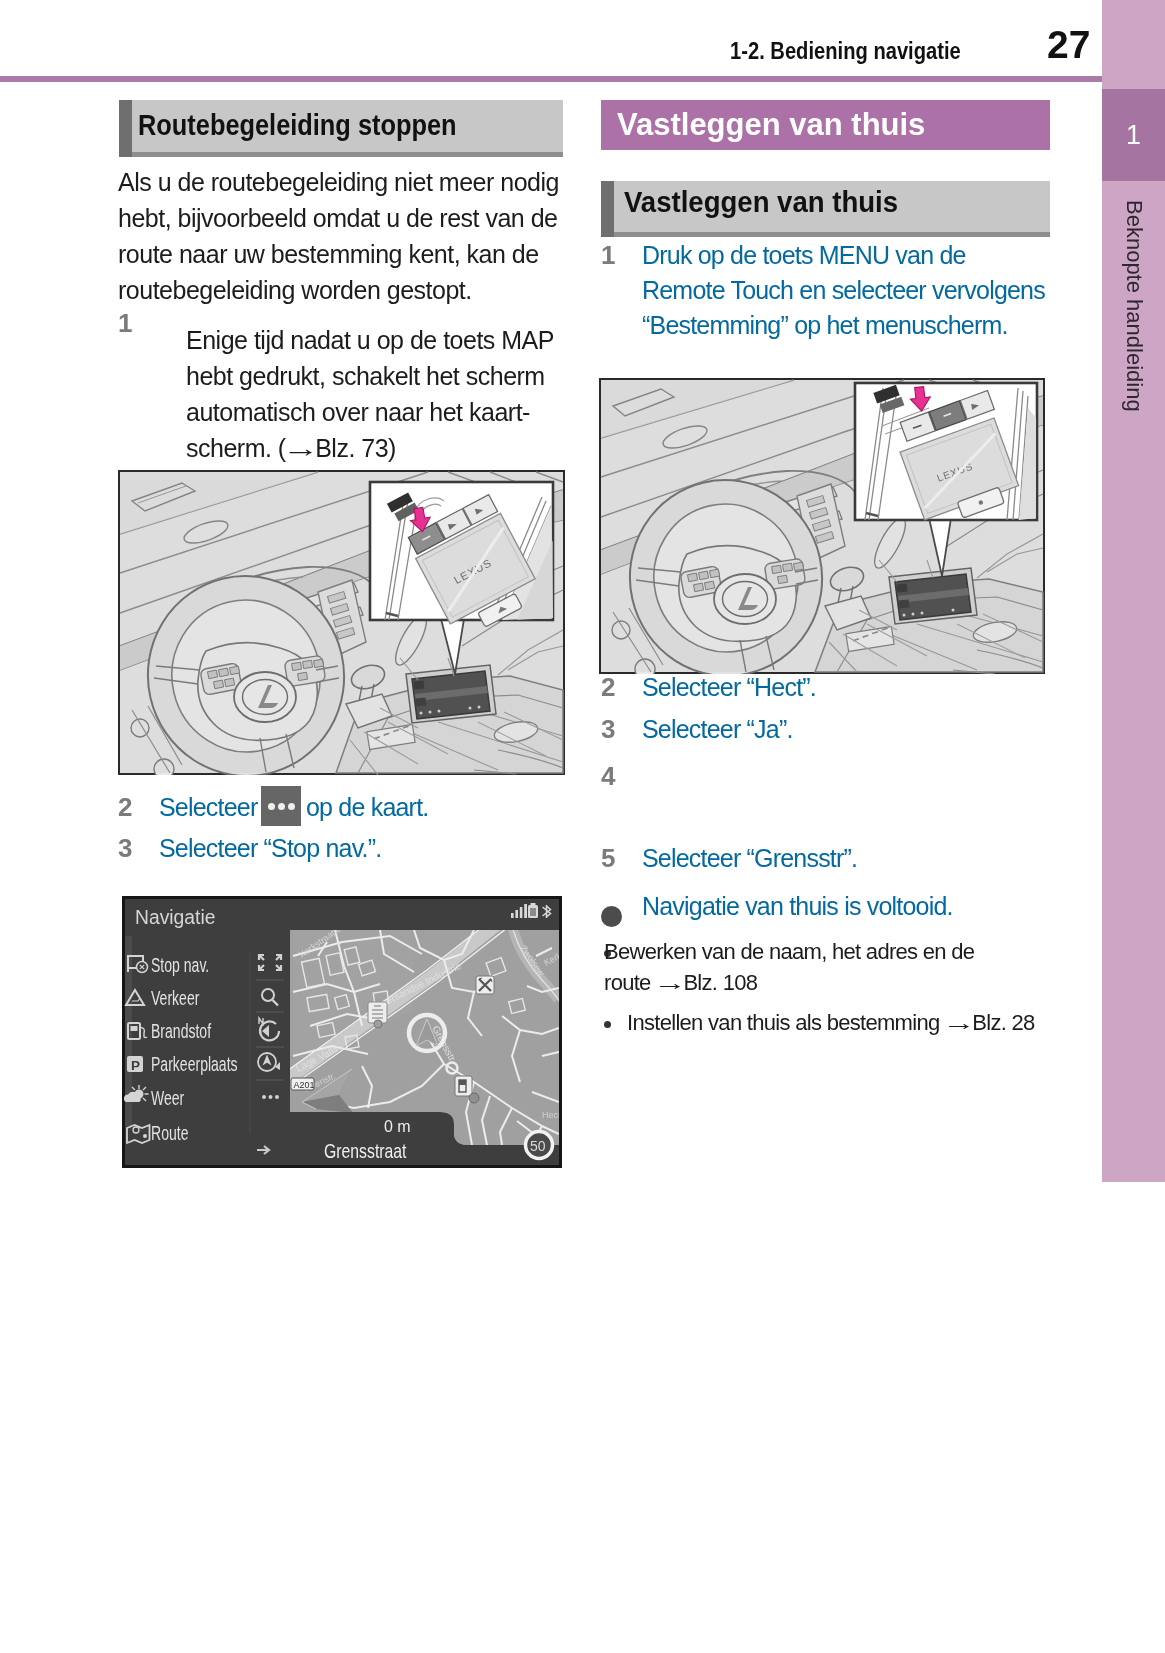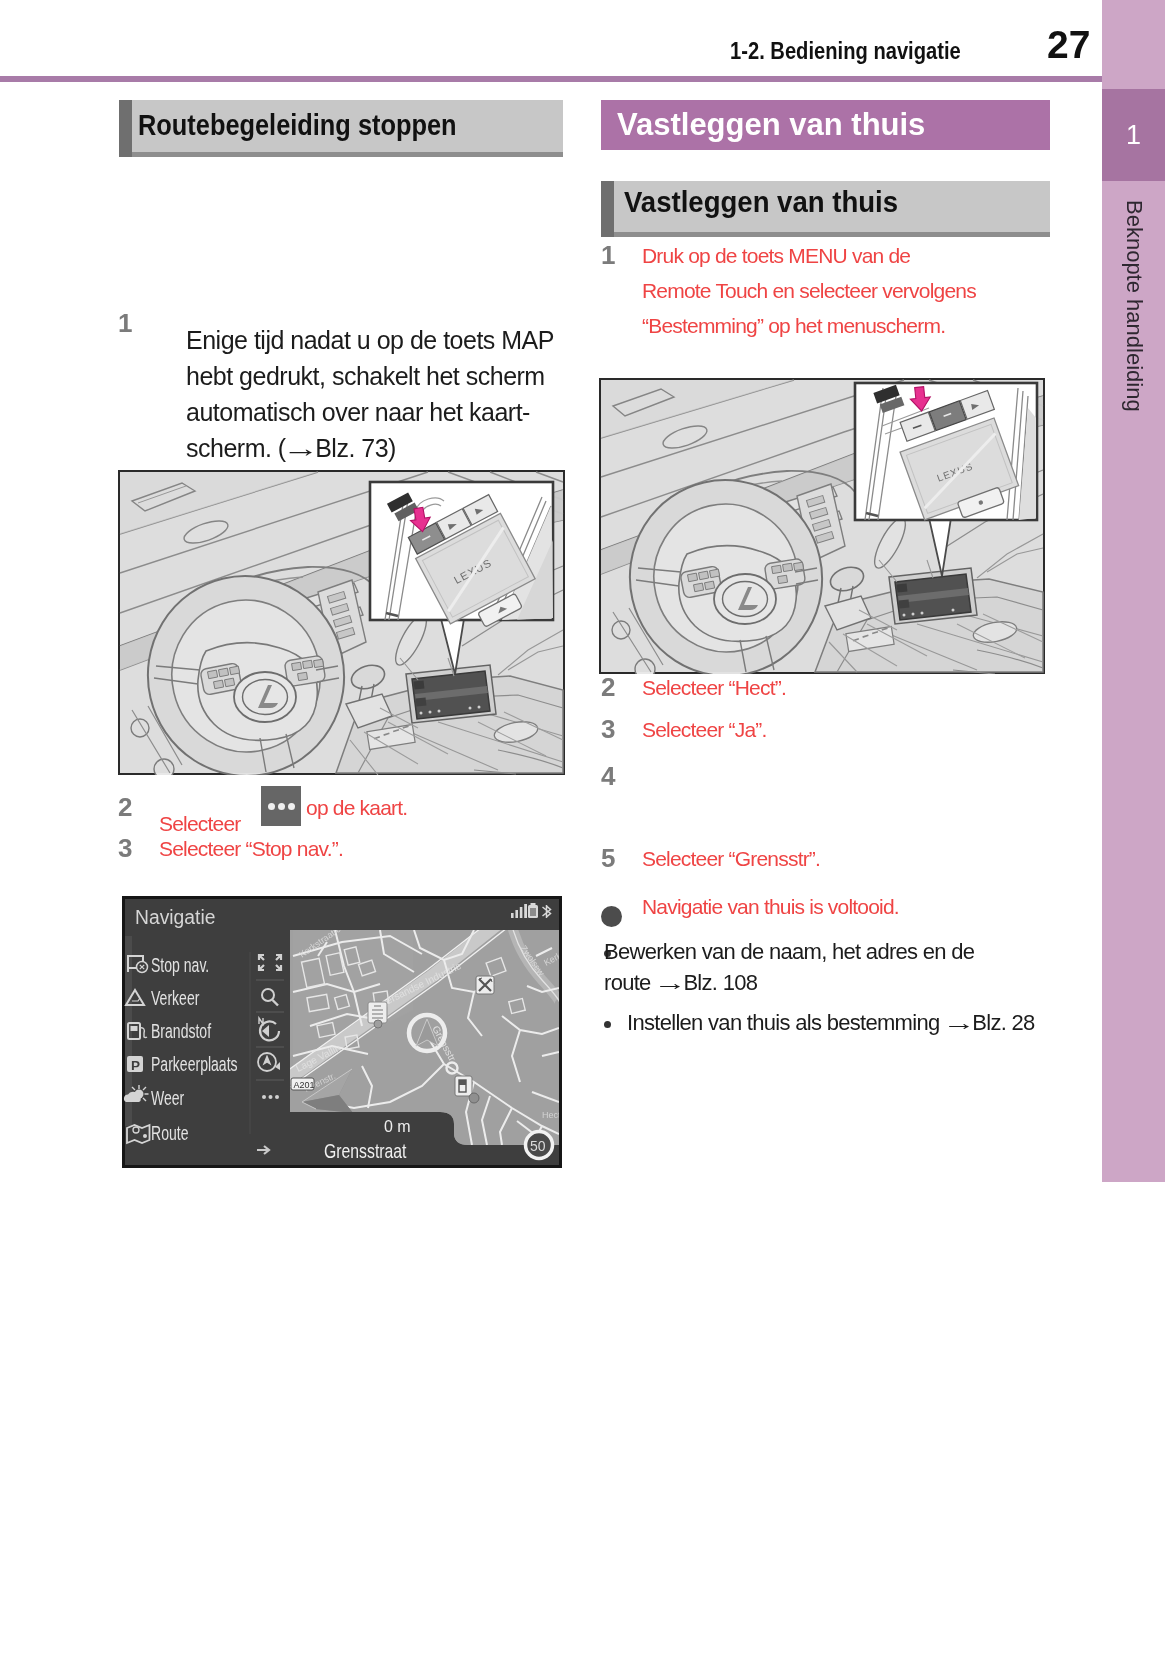--- a/index.html
+++ b/index.html
@@ -1,20 +1,20 @@
 <!DOCTYPE html>
 <html><head>
 <meta charset="utf-8">
 <style>
   html,body{margin:0;padding:0;}
   .page{position:relative;width:1165px;height:1182px;background:#fff;
         font-family:"Liberation Sans", sans-serif;overflow:hidden;}
   .abs{position:absolute;}
   .bt{font-size:25px;line-height:36px;color:#1c1c1c;letter-spacing:-0.5px;}
-  .bt35{font-size:21px;line-height:35px;color:#ef4444;letter-spacing:-0.8px;}
+  .bt35{font-size:25px;line-height:35px;color:#0369a1;letter-spacing:-0.8px;}
   .nt{font-size:22px;line-height:31px;color:#1c1c1c;letter-spacing:-0.7px;}
   .stepnum{font-weight:bold;color:#7b7b7b;font-size:26px;line-height:35px;}
 </style>
 </head>
 <body>
 <div class="page">
 
   <div class="abs" style="left:730px;top:37px;font-size:24px;font-weight:bold;color:#111;transform:scaleX(0.84);transform-origin:0 0;white-space:nowrap;">1-2. Bediening navigatie</div>
 
   <div class="abs" style="left:1047px;top:25px;font-size:39px;line-height:39px;font-weight:bold;color:#111;">27</div>
@@ -30,20 +30,21 @@
   <div class="abs" style="left:1102px;top:200px;width:63px;height:240px;">
     <div style="position:absolute;left:50%;top:0;transform:translateX(-50%);writing-mode:vertical-rl;font-size:22px;color:#2e2730;">Beknopte handleiding</div>
   </div>
 
   <div class="abs" style="left:119px;top:100px;width:444px;height:52px;background:#c7c7c7;"></div>
   <div class="abs" style="left:131px;top:152px;width:432px;height:5px;background:#8e8e8e;"></div>
   <div class="abs" style="left:119px;top:100px;width:13px;height:57px;background:#6f6f6f;"></div>
 
   <div class="abs" style="left:138px;top:111px;font-size:29px;line-height:29px;font-weight:bold;color:#111;transform:scaleX(0.875);transform-origin:0 0;white-space:nowrap;">Routebegeleiding stoppen</div>
 
+  <div class="abs bt" style="left:118px;top:164px;width:460px;">Als u de routebegeleiding niet meer nodig<br>hebt, bijvoorbeeld omdat u de rest van de<br>route naar uw bestemming kent, kan de<br>routebegeleiding worden gestopt.</div>
 
   <div class="abs stepnum" style="left:118px;top:306px;">1</div>
   <div class="abs bt" style="left:159px;top:322px;width:430px;margin-left:27px;">Enige tijd nadat u op de toets MAP<br>hebt gedrukt, schakelt het scherm<br>automatisch over naar het kaart-<br>scherm. (<span style="display:inline-block;transform:scaleX(1.5);margin:0 3px 0 2px;">→</span>Blz. 73)</div>
 
   <div class="abs" style="left:118px;top:470px;">
     <svg width="447" height="305" viewBox="0 0 447 305">
 
       <rect x="1" y="1" width="445" height="303" fill="#e7e7e7" stroke="#2a2a2a" stroke-width="2"></rect>
       <g stroke="#8d8d8d" stroke-width="1.4" fill="none">
 
@@ -198,21 +199,21 @@
           <rect x="362" y="132" width="42" height="16" rx="3" fill="#f1f1f1" stroke="#6f6f6f" stroke-width="1.3"></rect>
           <path d="M380 142 l5 -5 5 5 z" fill="#777"></path>
         </g>
 
         <path d="M268 143 l12 3" stroke="#555" stroke-width="2.5"></path>
       </g>
     </svg>
   </div>
 
   <div class="abs stepnum" style="left:118px;top:790px;">2</div>
-  <div class="abs bt35" style="left:159px;top:790px;margin-top:16px;">Selecteer</div>
+  <div class="abs bt35" style="left:159px;top:790px;">Selecteer</div>
 
   <div class="abs" style="left:261px;top:786px;width:40px;height:40px;background:#666;"></div>
   <div class="abs" style="left:261px;top:786px;width:40px;height:40px;display:flex;align-items:center;justify-content:center;gap:3px;">
     <span style="width:7px;height:7px;border-radius:50%;background:#efefef;display:block;"></span>
     <span style="width:7px;height:7px;border-radius:50%;background:#efefef;display:block;"></span>
     <span style="width:7px;height:7px;border-radius:50%;background:#efefef;display:block;"></span>
   </div>
   <div class="abs bt35" style="left:306px;top:790px;">op de kaart.</div>
 
   <div class="abs stepnum" style="left:118px;top:831px;">3</div>

